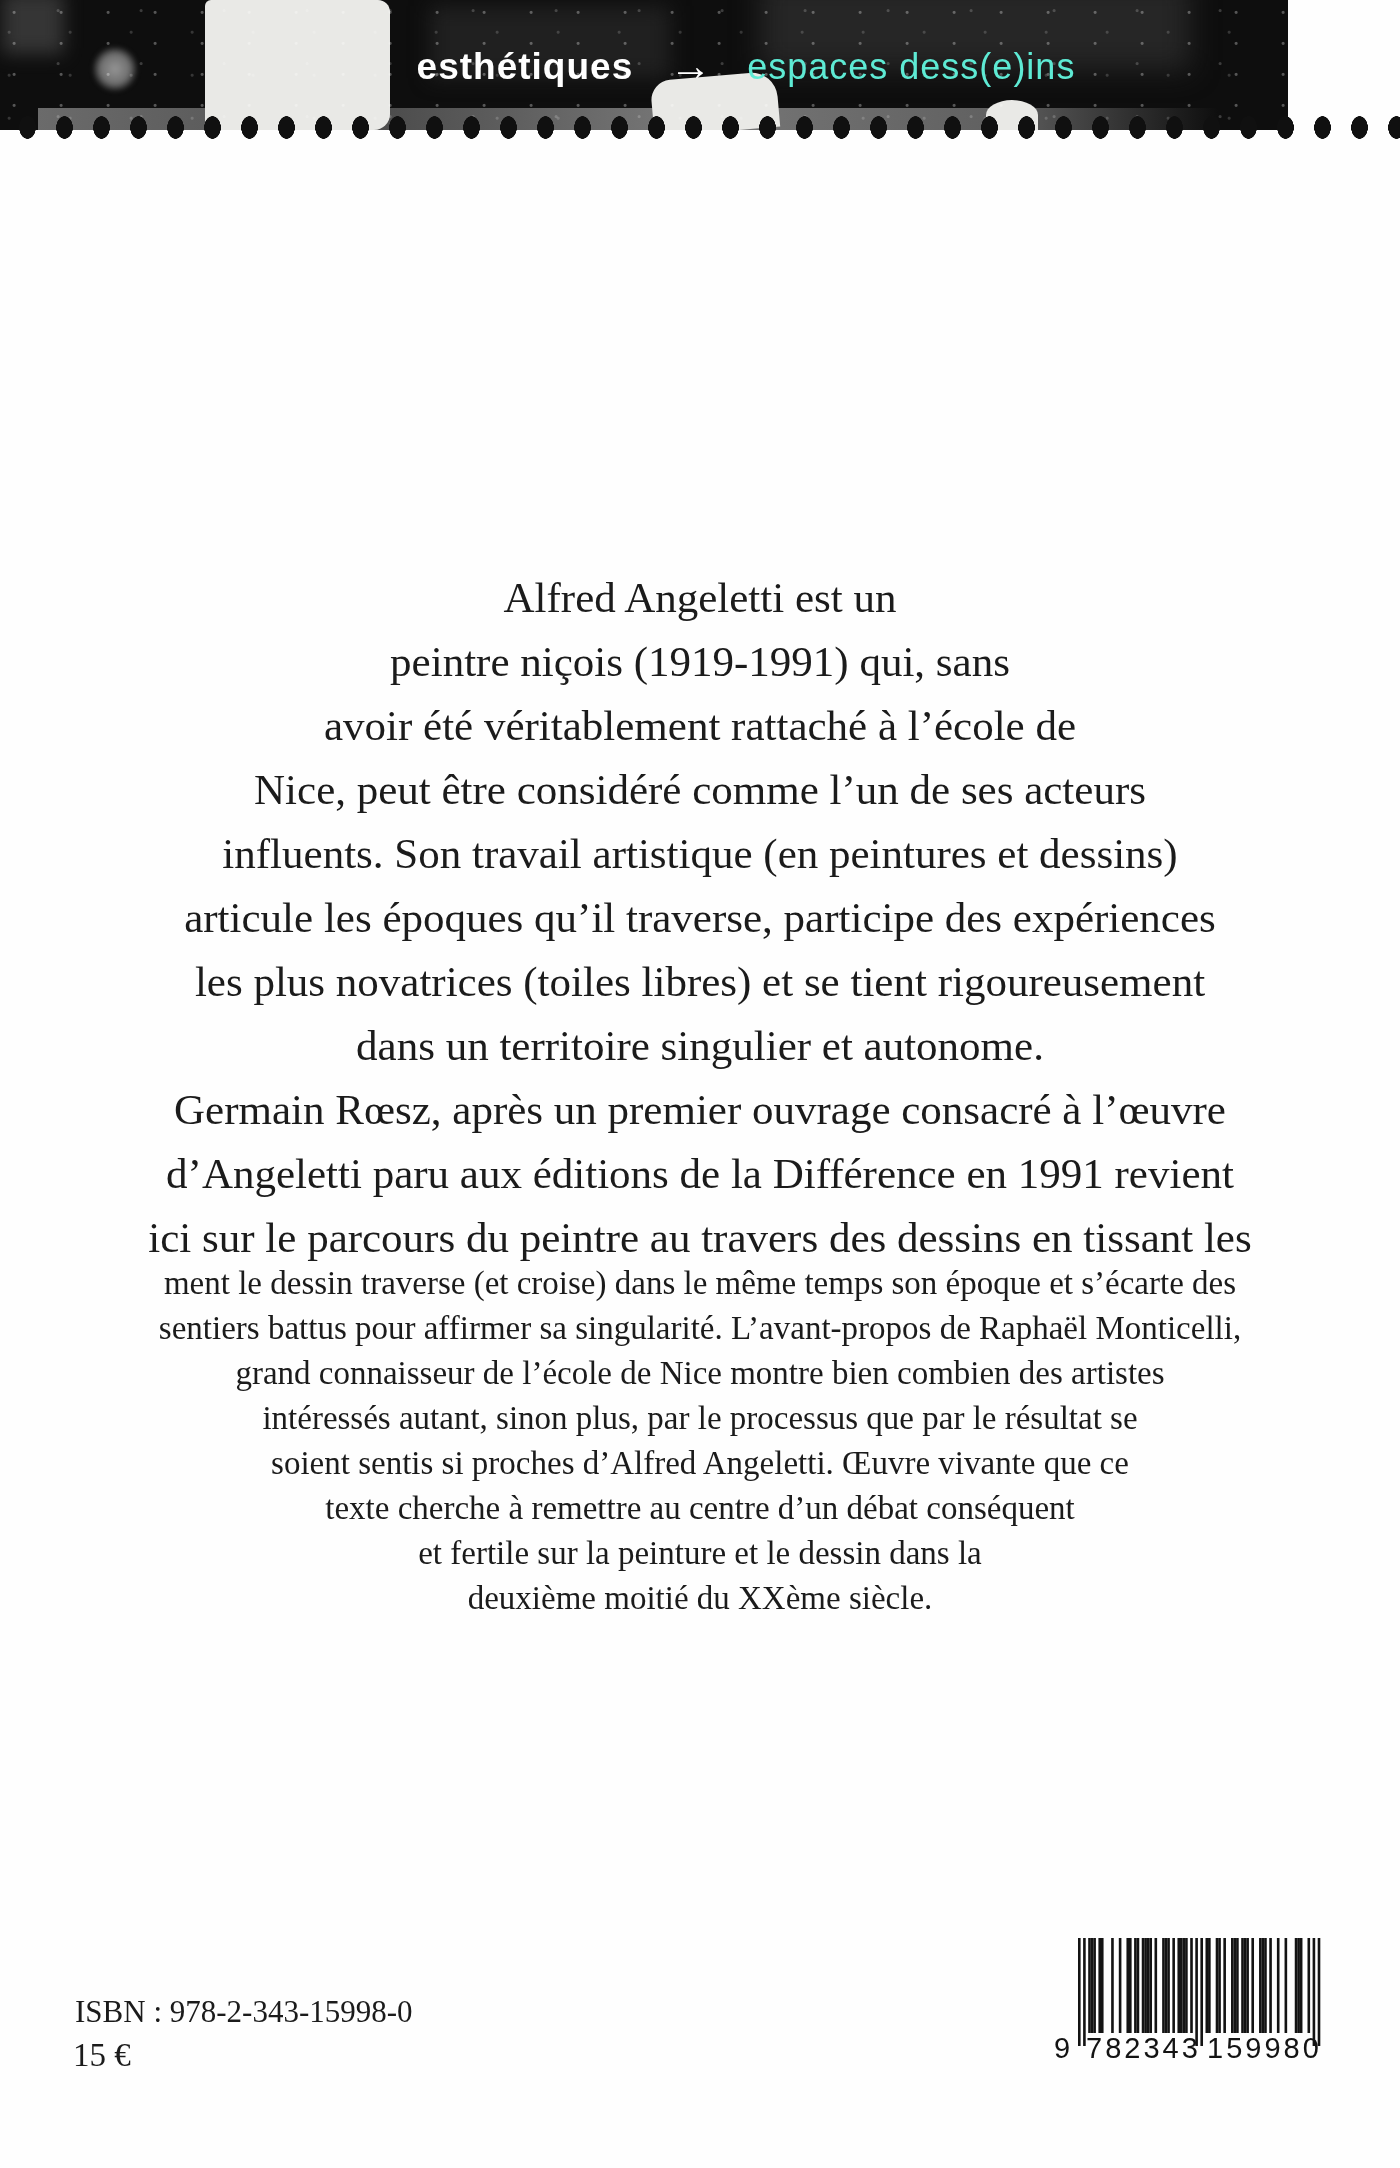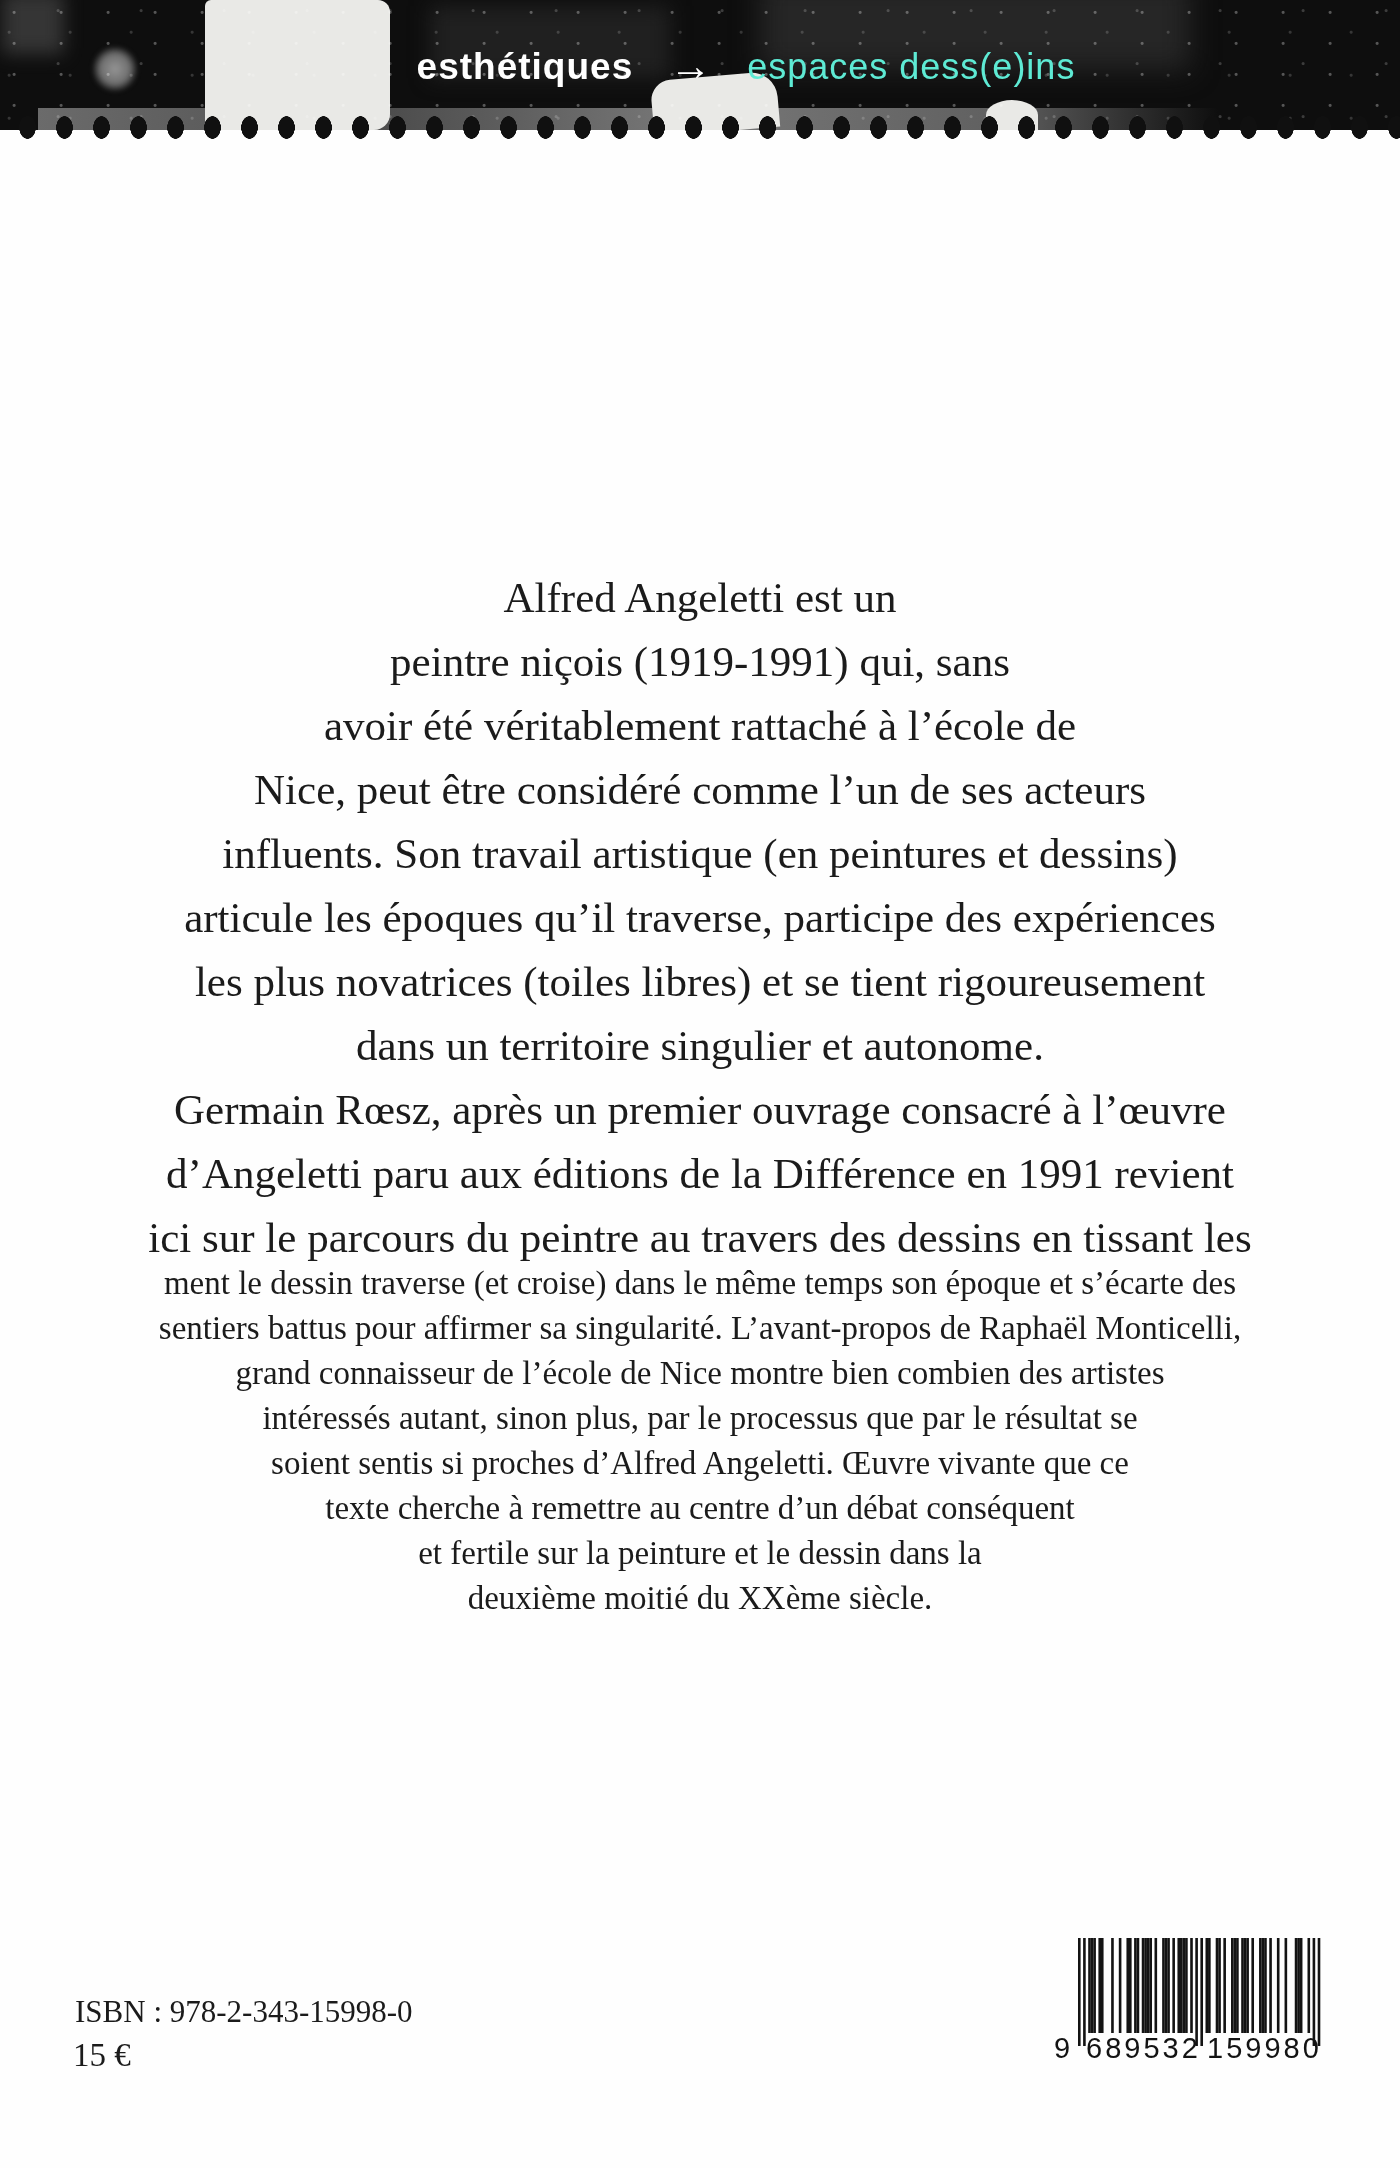--- a/index.html
+++ b/index.html
@@ -4,21 +4,21 @@
 <style>
   html,body{margin:0;padding:0;background:#ffffff;}
   .page{
     position:relative;width:1400px;height:2168px;overflow:hidden;
     background:#fefefe;color:#1b1b1b;
     font-family:"Liberation Serif", serif;
   }
 
   
   .header{
-    position:absolute;left:0;top:0;width:1400px;height:130px;
+    position:absolute;left:0;top:0;width:1288px;height:130px;
     background:#0e0e0e;overflow:hidden;
   }
   .header::after{ 
     content:"";position:absolute;inset:0;z-index:2;pointer-events:none;
     background-image:
       radial-gradient(circle 1px at 30% 40%, rgba(255,255,255,.55) 0 1px, transparent 2px),
       radial-gradient(circle 1px at 70% 20%, rgba(255,255,255,.35) 0 1px, transparent 2px),
       radial-gradient(circle 1px at 15% 75%, rgba(255,255,255,.30) 0 1px, transparent 2px);
     background-size:47px 31px, 83px 53px, 61px 43px;
     opacity:.55;
@@ -180,17 +180,17 @@
         <rect x="198.90" y="0" width="2.61" height="95"></rect>
         <rect x="206.55" y="0" width="2.61" height="95"></rect>
         <rect x="216.75" y="0" width="2.61" height="95"></rect>
         <rect x="219.30" y="0" width="2.61" height="95"></rect>
         <rect x="221.85" y="0" width="2.61" height="95"></rect>
         <rect x="229.50" y="0" width="2.61" height="95"></rect>
         <rect x="234.60" y="0" width="2.61" height="108"></rect>
         <rect x="239.70" y="0" width="2.61" height="108"></rect>
       </svg>
     <span class="bc-digit bc-first">9</span>
-    <span class="bc-digit bc-left">689532</span>
+    <span class="bc-digit bc-left">782343</span>
     <span class="bc-digit bc-right">159980</span>
   </div>
 
 </div>
 
 </body></html>

